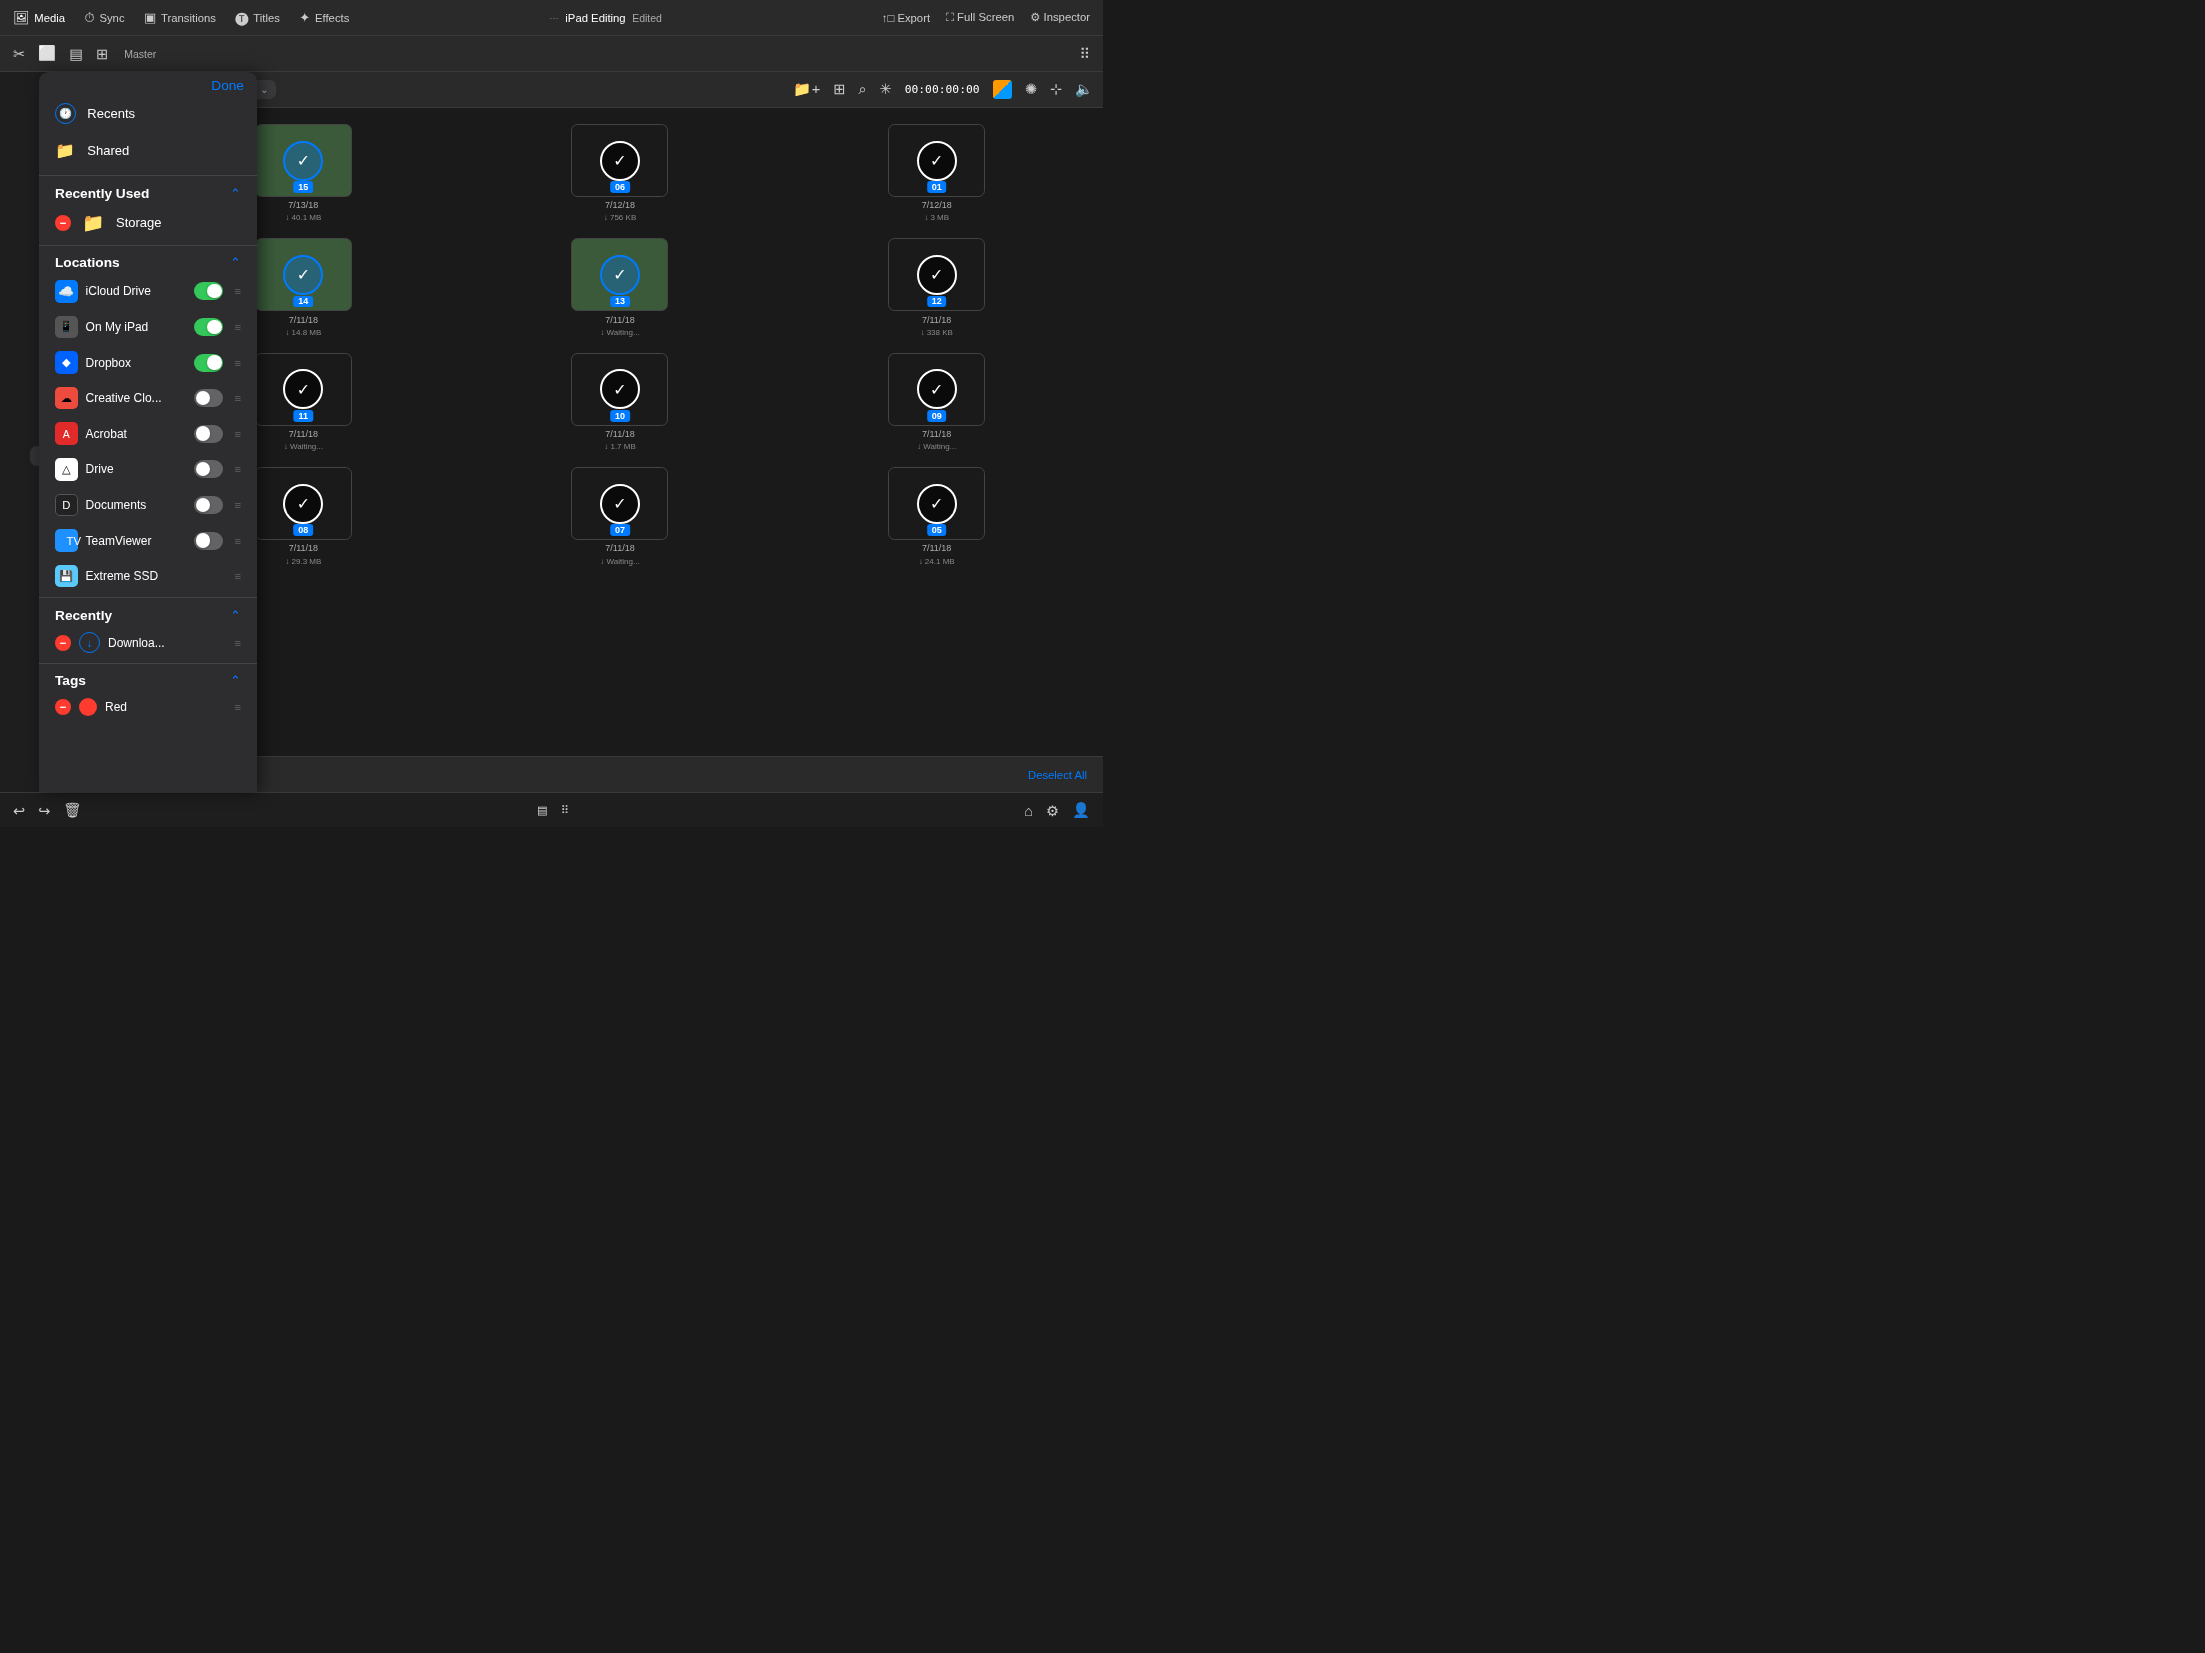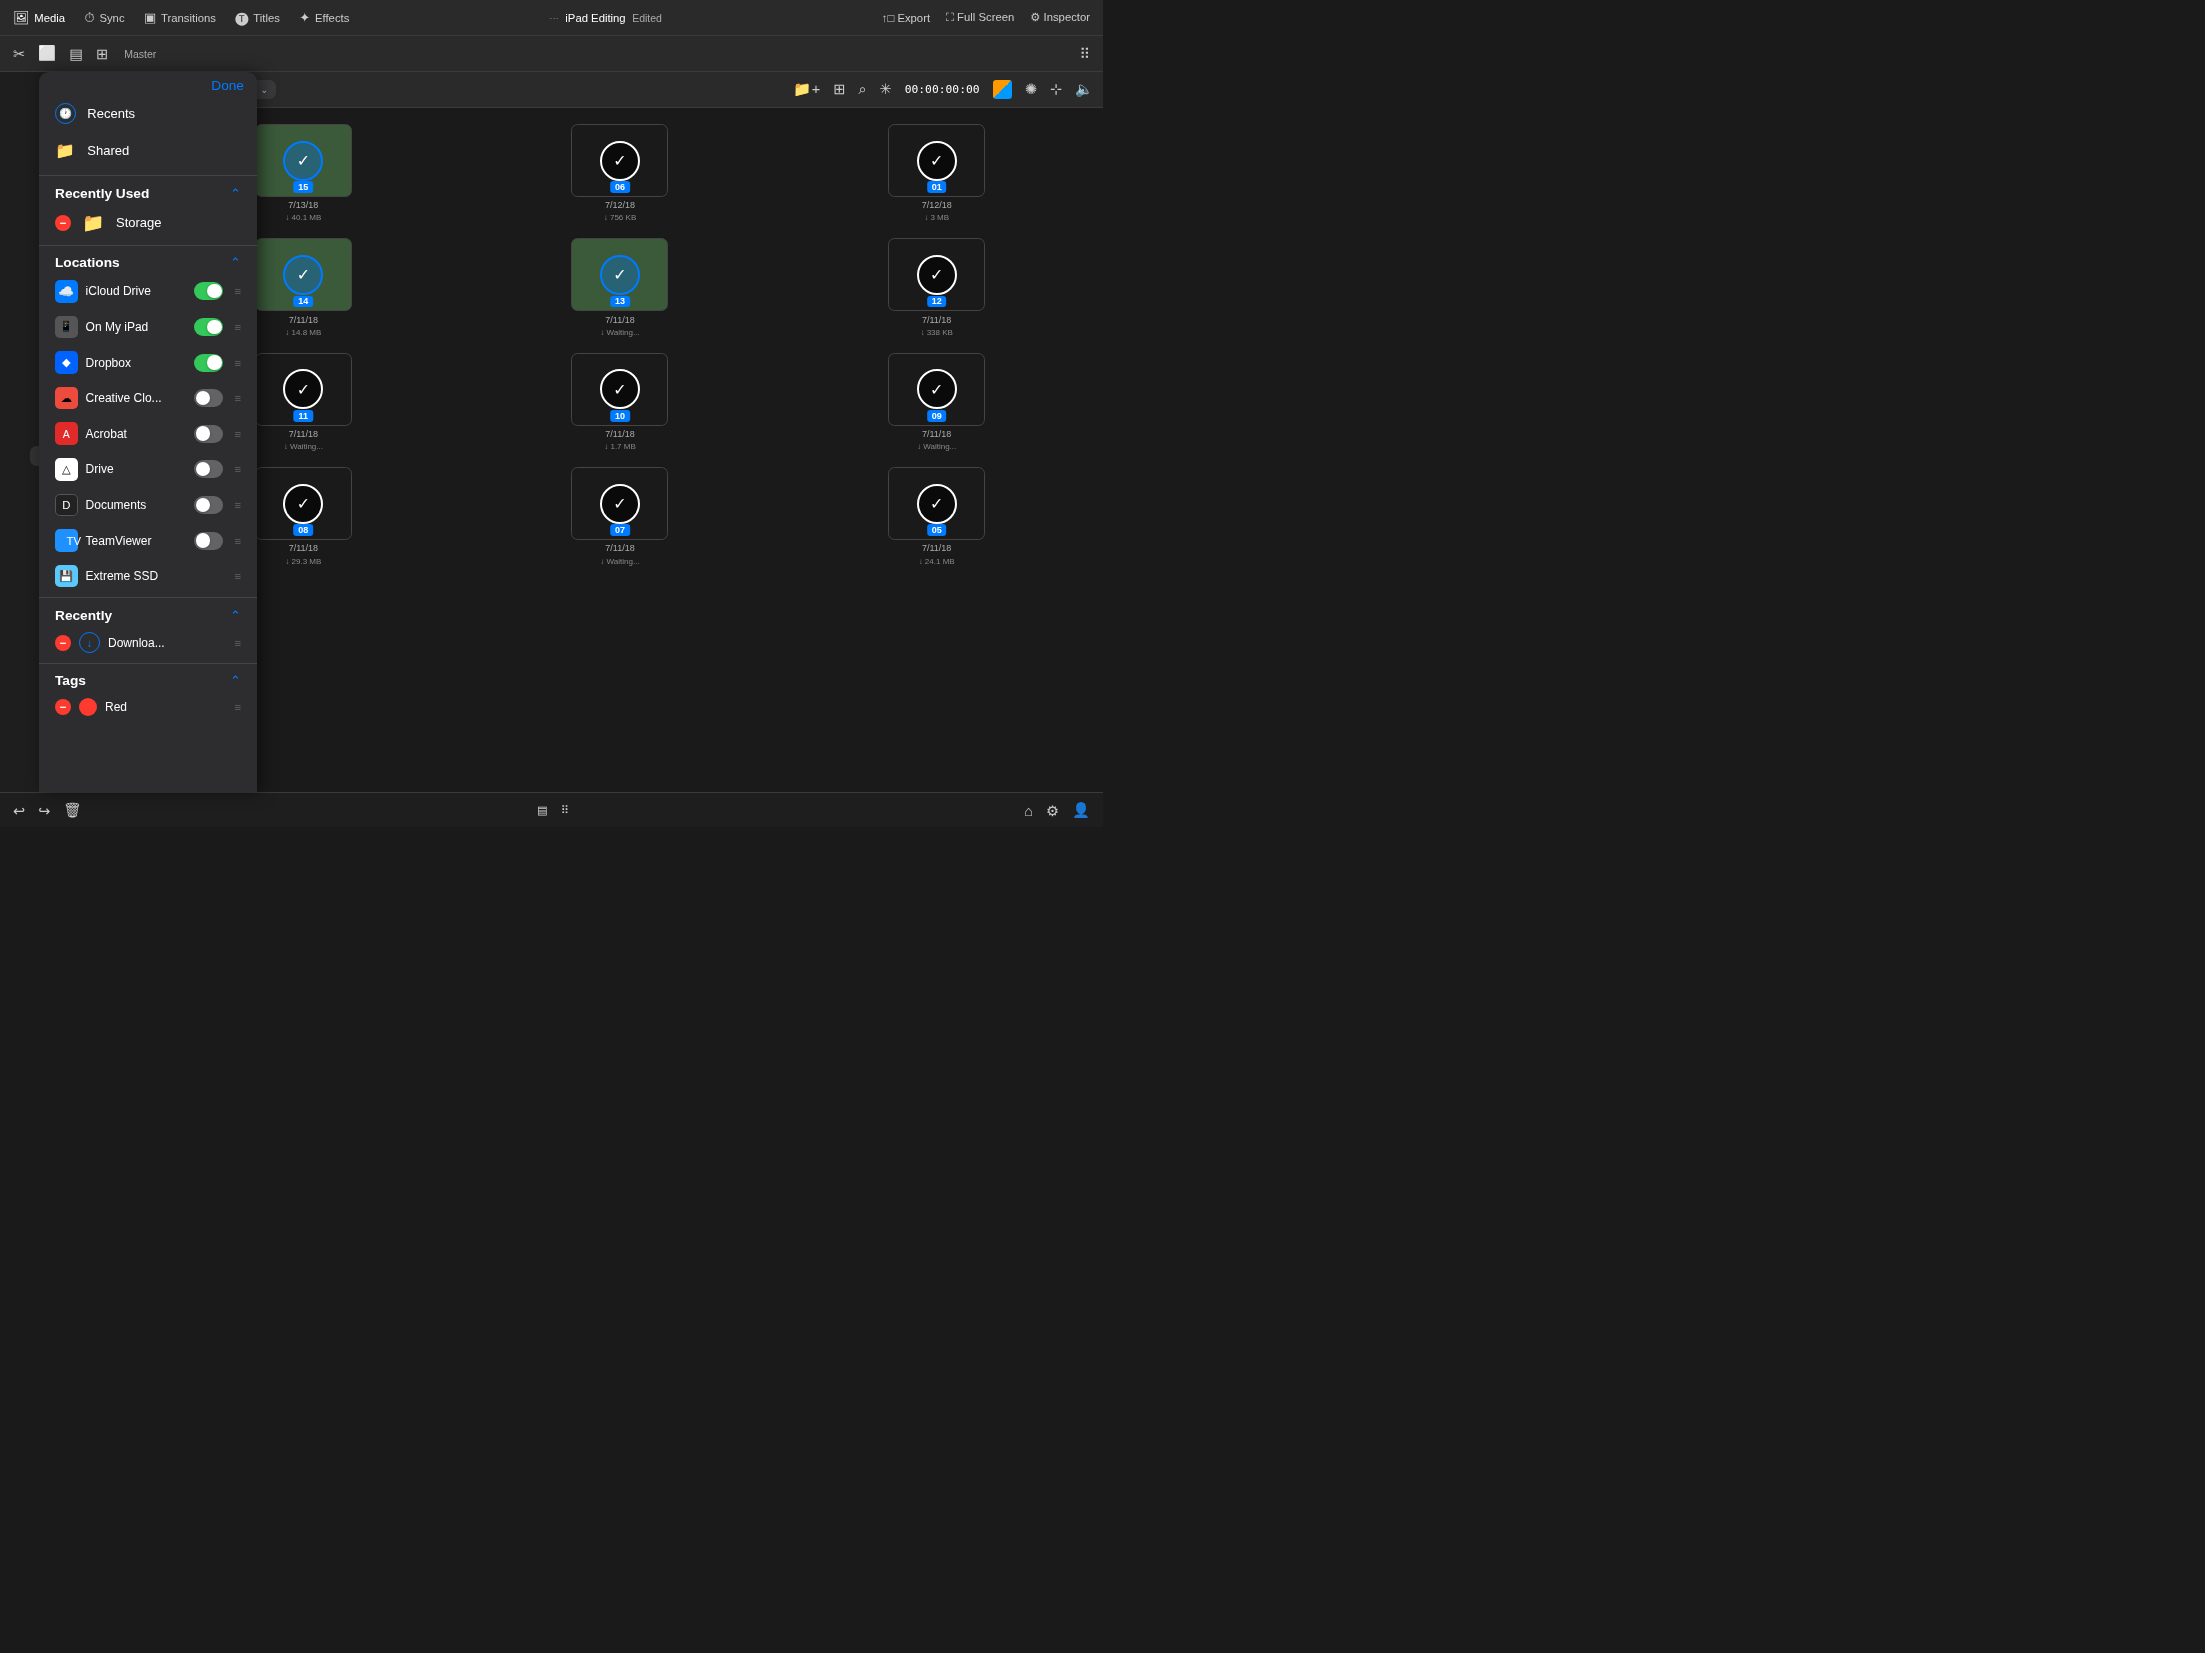--- a/index.html
+++ b/index.html
@@ -793,20 +793,24 @@
         <div class="thumb-frame dark-bg">
           <div class="thumb-circle dark-circle">✓</div>
           <div class="thumb-badge">05</div>
         </div>
         <span class="thumb-date">7/11/18</span>
         <span class="thumb-size">↓ 24.1 MB</span>
       </div>
 
     </div>
 
+    <div class="bottom-bar">
+      <div class="bottom-btn">Select All</div>
+      <div class="bottom-btn active">Deselect All</div>
+    </div>
 
   </div>
 </div>
 
 <div class="timeline-area">
   <div class="timeline-tool">↩</div>
   <div class="timeline-tool">↪</div>
   <div class="timeline-tool">🗑</div>
   <div style="flex:1;"></div>
   <div class="timeline-tool" style="font-size:11.3px;">▤</div>

